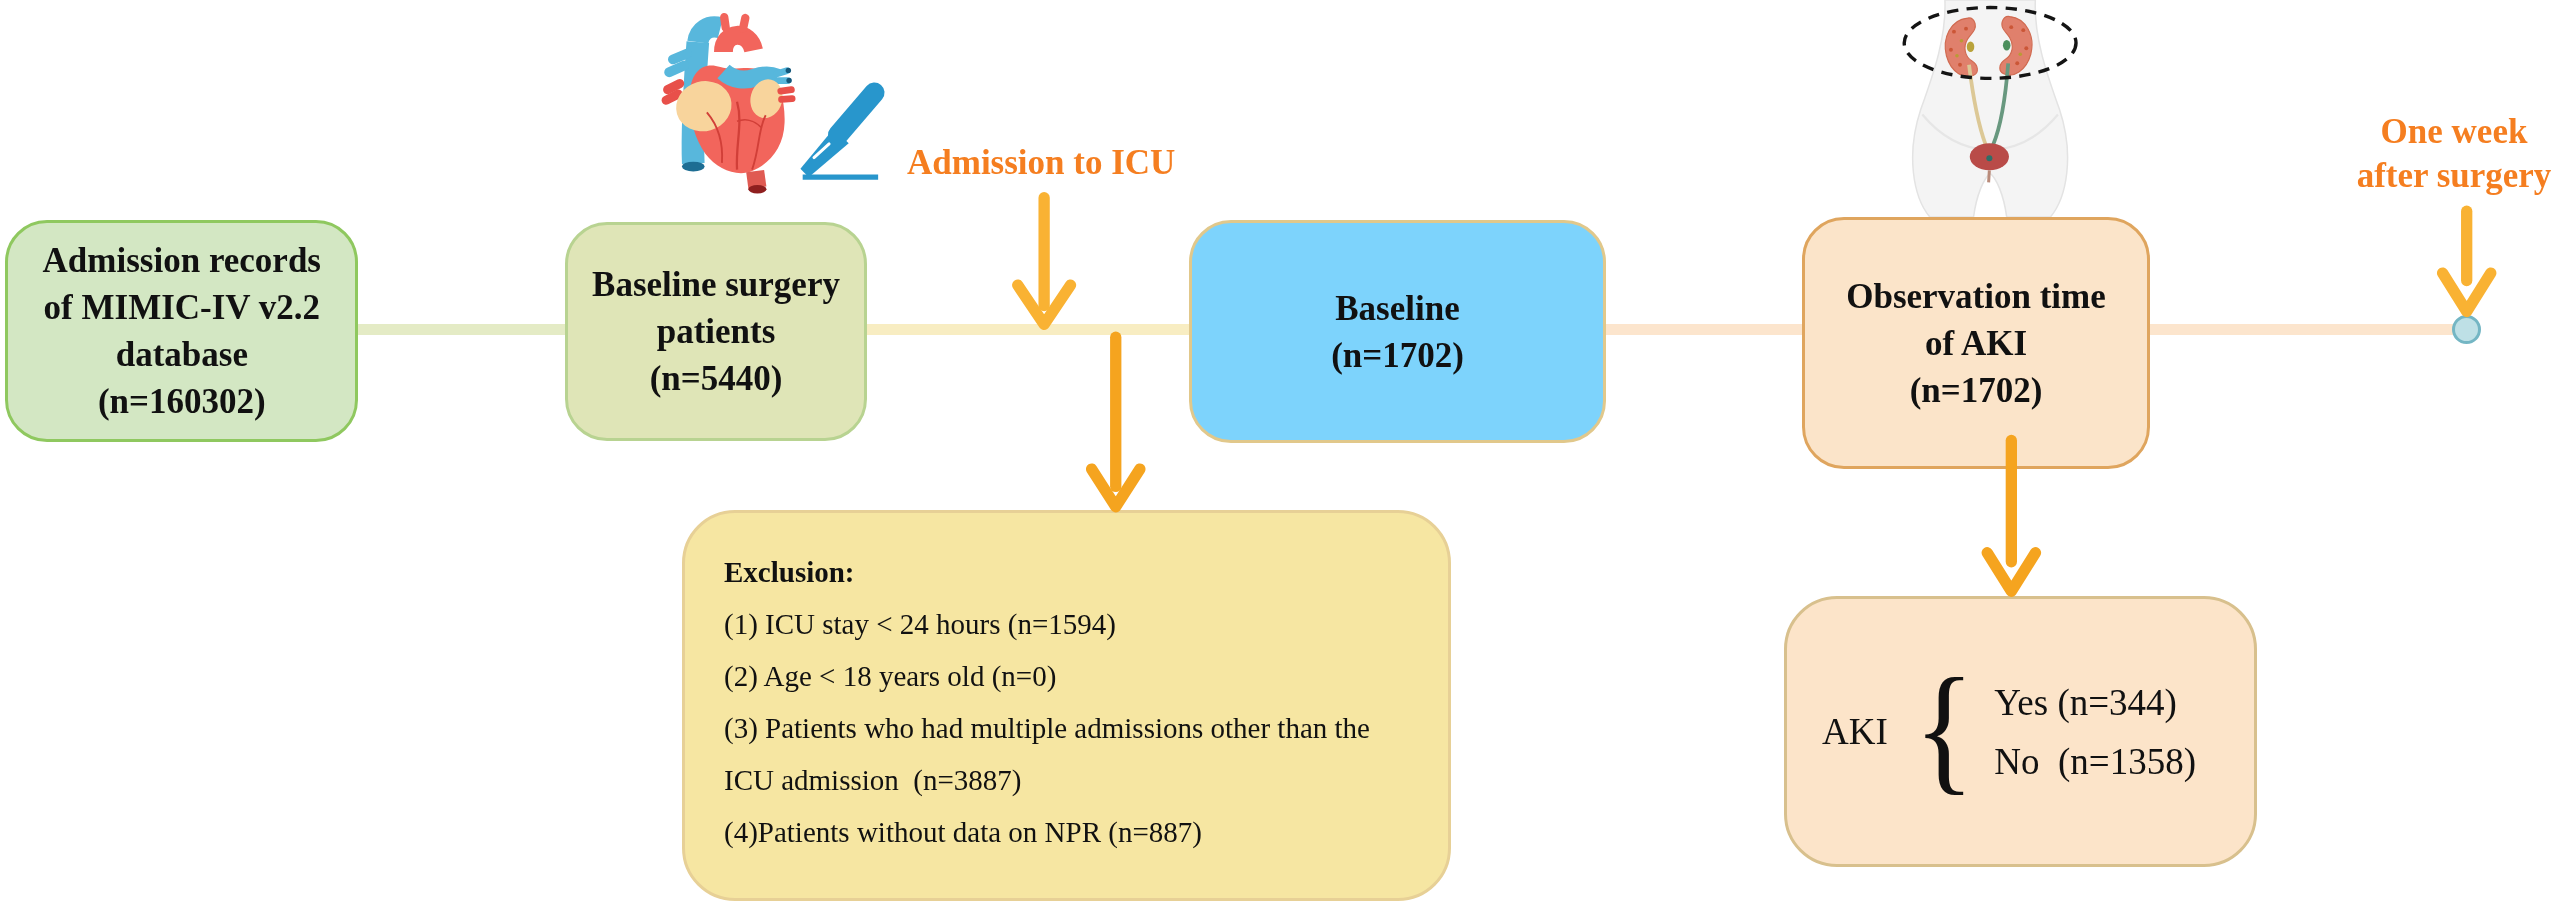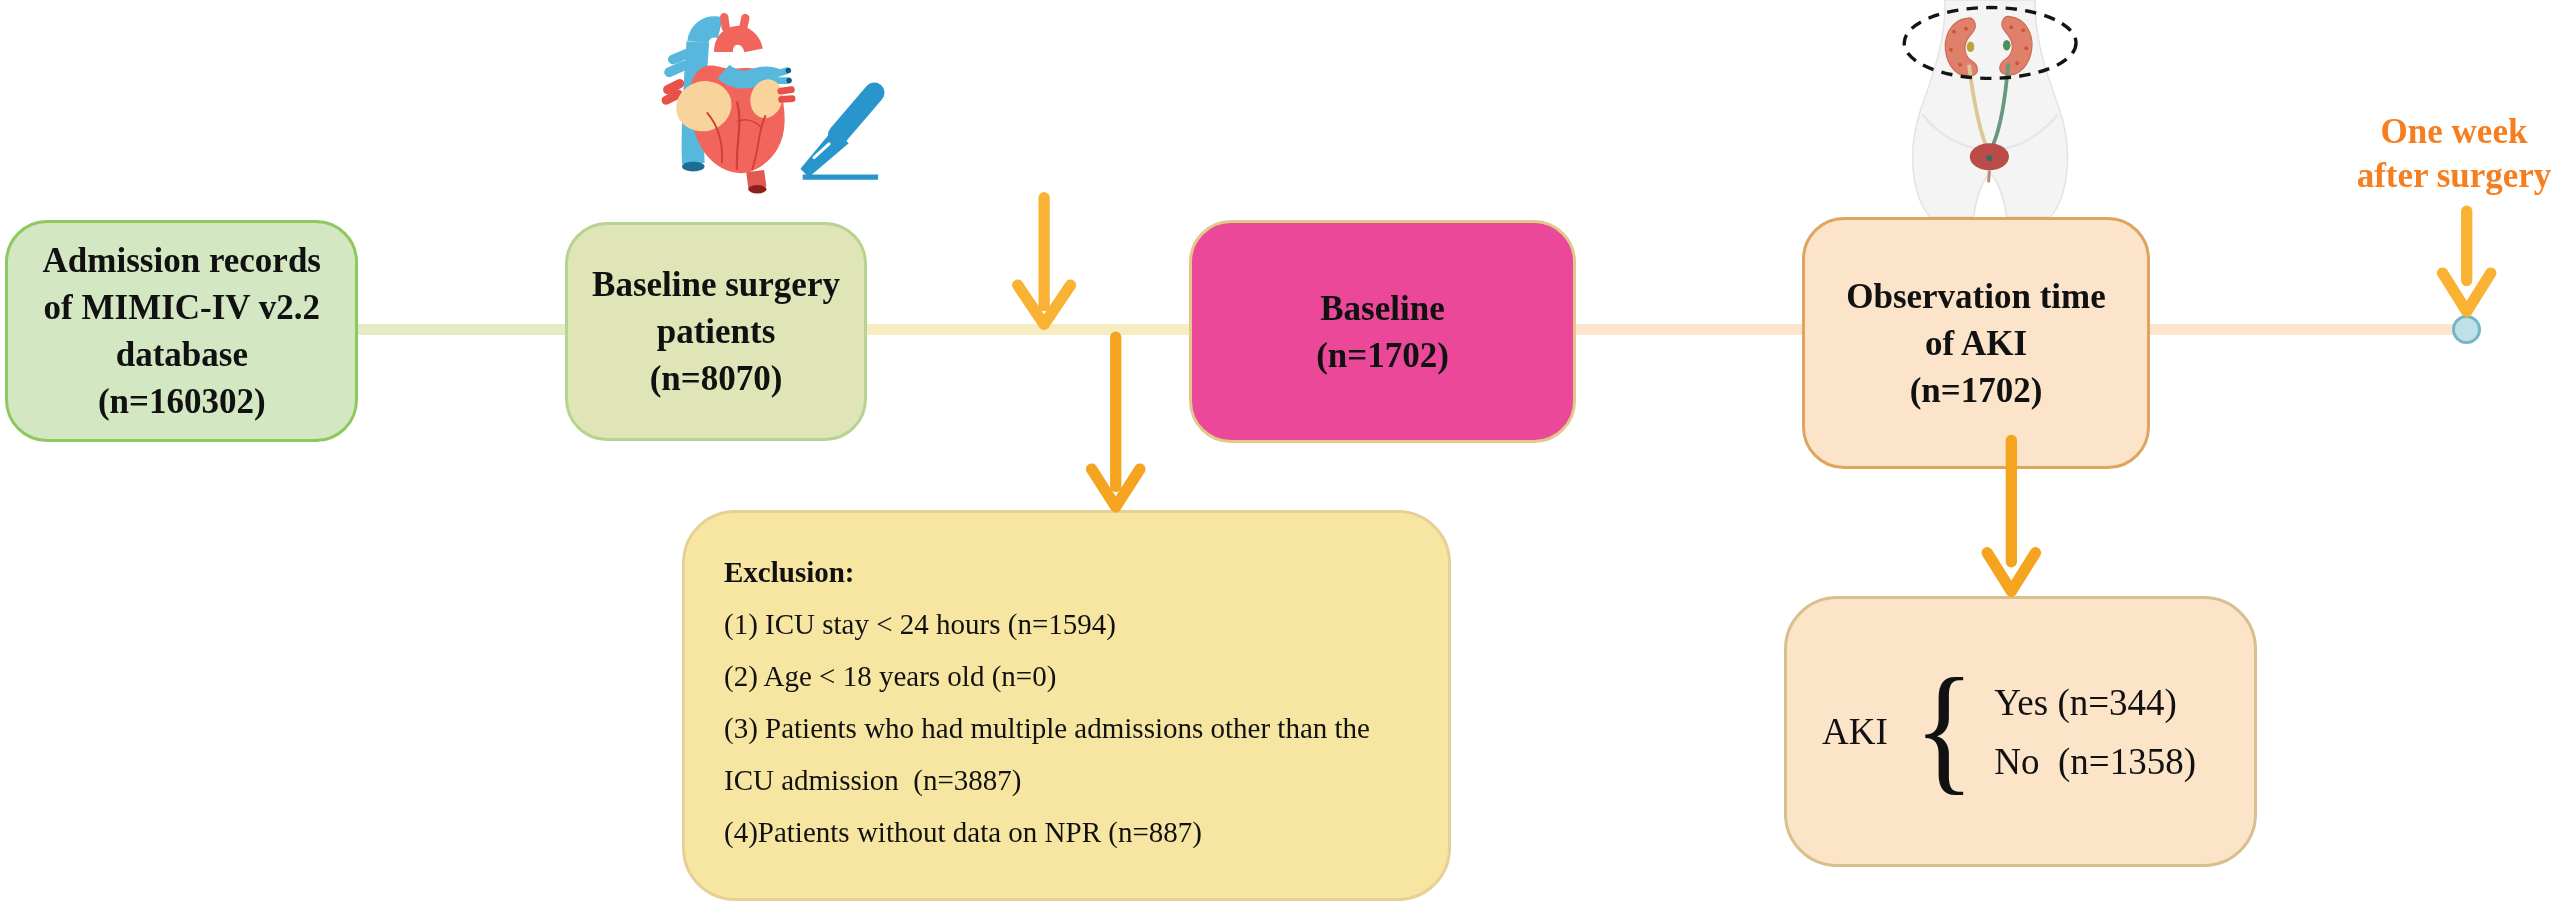--- a/index.html
+++ b/index.html
@@ -12,21 +12,21 @@
   #seg2{left:865px;width:326px;background:#f8edc2;}
   #seg3{left:1539px;width:265px;background:#fce5cd;}
   #seg4{left:2149px;width:306px;background:#fce5cd;}
 
   
   .box{position:absolute;border-radius:42px;box-sizing:border-box;
        display:flex;flex-direction:column;justify-content:center;align-items:center;
        font-weight:bold;font-size:35px;line-height:47px;text-align:center;}
   #b1{left:5.3px;   top:220px;width:353px;height:222px;background:#d3e7c3;border:3.8px solid #8fc85f;}
   #b2{left:565px; top:222px;width:302px;height:219px;background:#dfe5b7;border:3px solid #b8d391;}
-  #b3{left:1189px;top:220px;width:387px;height:223px;background:#ec4899;border:3px solid #e1c88b;}
+  #b3{left:1189px;top:220px;width:417px;height:223px;background:#7dd3fc;border:3px solid #e1c88b;}
   #b4{left:1802px;top:217px;width:348px;height:252px;background:#fbe4c9;border:3px solid #dfa55e;}
 
   
   #excl{position:absolute;left:682px;top:510px;width:769px;height:391px;box-sizing:border-box;
         background:#f6e6a2;border:3px solid #e7d096;border-radius:53px;
         padding:33px 36px 0 39px;font-size:29px;line-height:52px;}
   #excl .title{font-weight:bold;}
   #excl .item{white-space:pre-wrap;}
 
   
@@ -65,21 +65,21 @@
   <div class="box" id="b1">
     <div>Admission records</div>
     <div>of MIMIC-IV v2.2</div>
     <div>database</div>
     <div>(n=160302)</div>
   </div>
 
   <div class="box" id="b2">
     <div>Baseline surgery</div>
     <div>patients</div>
-    <div>(n=8070)</div>
+    <div>(n=5440)</div>
   </div>
 
   <div class="box" id="b3">
     <div>Baseline</div>
     <div>(n=1702)</div>
   </div>
 
   <div class="box" id="b4">
     <div>Observation time</div>
     <div>of AKI</div>
@@ -96,20 +96,21 @@
 
   <div id="aki">
     <span class="akilabel">AKI</span>
     <span class="brace">{</span>
     <div class="opts">
       <div>Yes (n=344)</div>
       <div>No  (n=1358)</div>
     </div>
   </div>
 
+  <div class="note" id="note-icu">Admission to ICU</div>
   <div class="note" id="note-week">
     <div>One week</div>
     <div>after surgery</div>
   </div>
 
   <svg class="overlay" width="2576" height="905" viewBox="0 0 3417 1200">
     <g stroke="#f9b233" stroke-width="15" fill="none" stroke-linecap="round" stroke-linejoin="round">
       <line x1="1385" y1="262" x2="1385" y2="405"></line>
       <polyline points="1350,378 1385,430 1420,378"></polyline>
     </g>

